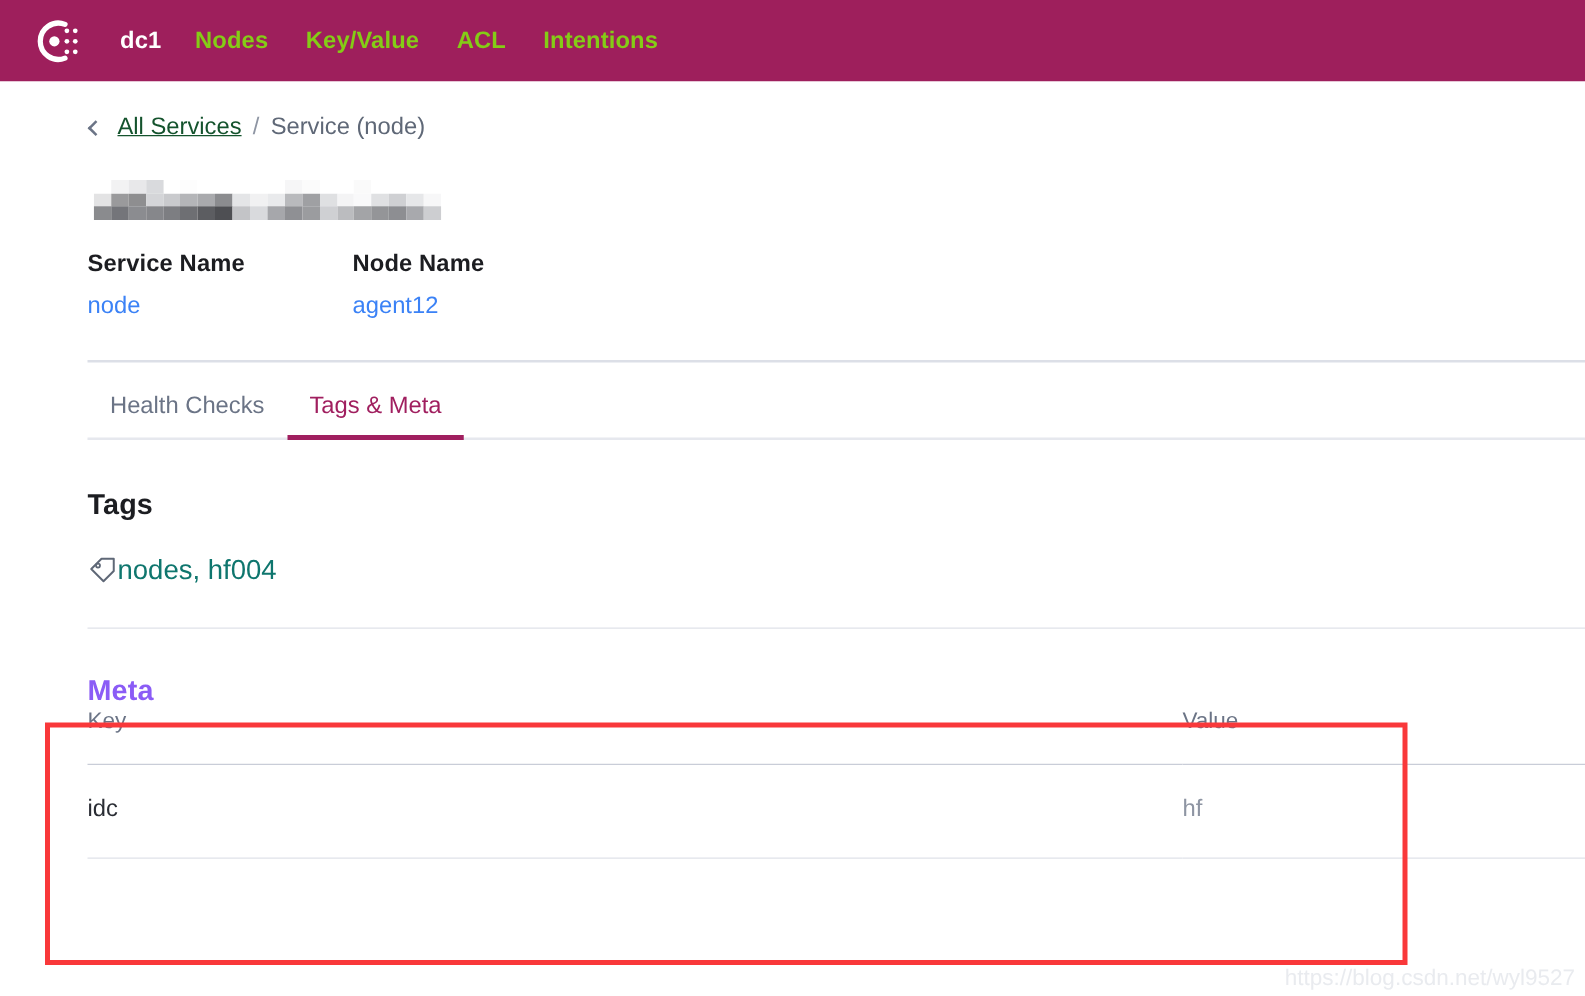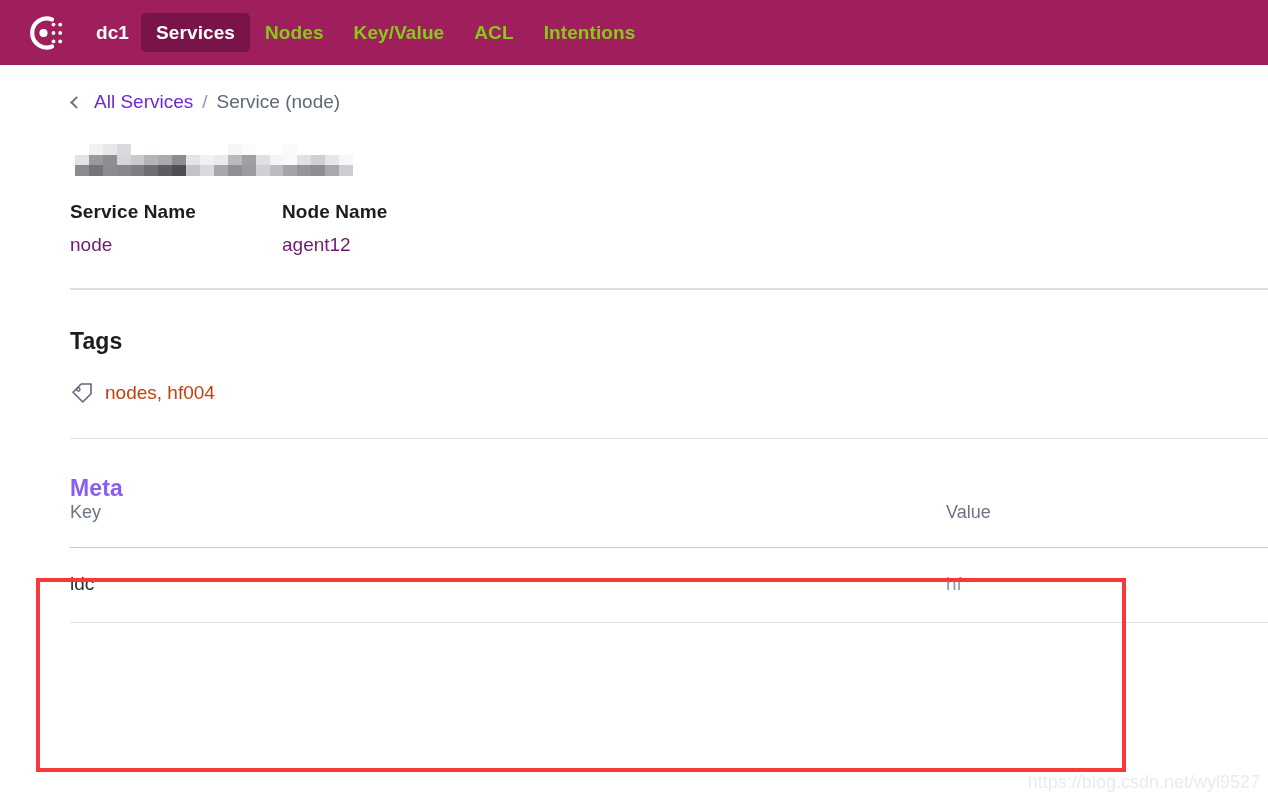--- a/index.html
+++ b/index.html
@@ -60,21 +60,21 @@
   }
   .breadcrumb .chev {
     display: inline-block;
     width: 9px; height: 9px;
     border-left: 2px solid #6b7486;
     border-bottom: 2px solid #6b7486;
     transform: rotate(45deg);
     margin-right: 4px;
     margin-left: 2px;
   }
-  .crumb-link { color: #6d28d9; }
+  .crumb-link { color: #14532d; text-decoration: underline; }
   .crumb-sep { color: #8e95a3; }
   .crumb-current { color: #5f6877; }
 
   
   .title-wrap {
     margin-top: 24px;
     height: 42px;
     position: relative;
     width: 290px;
   }
@@ -109,21 +109,21 @@
   }
   .field { width: 212px; }
   .field-label {
     font-size: 19px;
     font-weight: bold;
     color: #1c1d21;
     letter-spacing: .1px;
   }
   .field-value {
     font-size: 19px;
-    color: #701a75;
+    color: #3b82f6;
     margin-top: 11px;
   }
 
   .rule-thick {
     margin-top: 32px;
     margin-right: 0;
     height: 2px;
     background: #dcdfe7;
   }
 
@@ -155,24 +155,23 @@
   .section-title {
     font-size: 23px;
     font-weight: bold;
     color: #1c1d21;
     margin-top: 38px;
     letter-spacing: .1px;
   }
   .tag-row {
     display: flex;
     align-items: center;
-    gap: 11px;
     margin-top: 26px;
-    font-size: 19px;
-    color: #c2410c;
+    font-size: 22px;
+    color: #0f766e;
   }
   .tag-icon { width: 24px; height: 24px; flex: 0 0 24px; display:block; }
 
   .rule-thin {
     margin-top: 33px;
     height: 1px;
     background: #dfe2e9;
   }
 
   
@@ -237,21 +236,20 @@
     <circle cx="21.5" cy="23" r="4.1" fill="#ffffff"></circle>
     <circle cx="31.5" cy="14.6" r="1.9" fill="#ffffff"></circle>
     <circle cx="38.2" cy="14.6" r="1.9" fill="#ffffff"></circle>
     <circle cx="31.5" cy="23" r="1.9" fill="#ffffff"></circle>
     <circle cx="38.2" cy="23" r="1.9" fill="#ffffff"></circle>
     <circle cx="31.5" cy="31.4" r="1.9" fill="#ffffff"></circle>
     <circle cx="38.2" cy="31.4" r="1.9" fill="#ffffff"></circle>
   </svg>
 
   <div class="nav-item dc">dc1</div>
-  <div class="nav-item active">Services</div>
   <div class="nav-item">Nodes</div>
   <div class="nav-item">Key/Value</div>
   <div class="nav-item">ACL</div>
   <div class="nav-item">Intentions</div>
 </div>
 
 <div class="page">
 
   <div class="breadcrumb">
     <span class="chev"></span>
@@ -332,20 +330,24 @@
       <div class="field-value">node</div>
     </div>
     <div class="field">
       <div class="field-label">Node Name</div>
       <div class="field-value">agent12</div>
     </div>
   </div>
 
   <div class="rule-thick"></div>
 
+  <div class="tabs">
+    <div class="tab">Health Checks</div>
+    <div class="tab active">Tags &amp; Meta</div>
+  </div>
 
   <div class="section-title">Tags</div>
 
   <div class="tag-row">
     <svg class="tag-icon" viewBox="0 0 24 24">
       <path d="M3 11.2 L11.2 3 L21 3 L21 12.8 L12.8 21 Z" fill="none" stroke="#5f6877" stroke-width="1.6" stroke-linejoin="round"></path>
       <circle cx="8.4" cy="8.4" r="1.6" fill="none" stroke="#5f6877" stroke-width="1.4"></circle>
     </svg>
     <span>nodes, hf004</span>
   </div>

